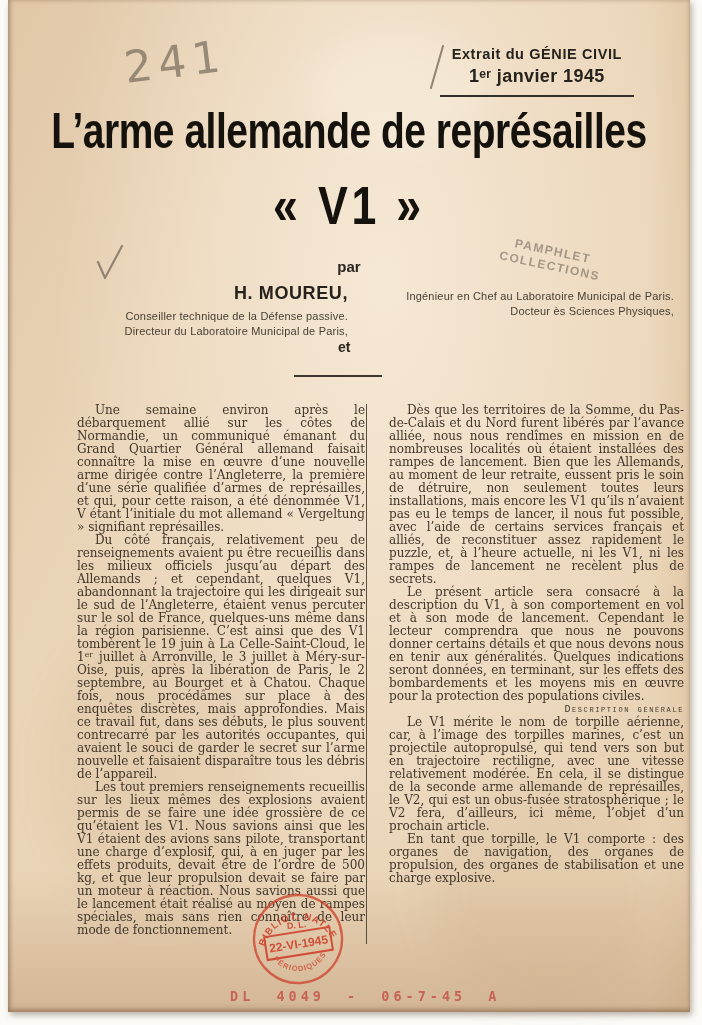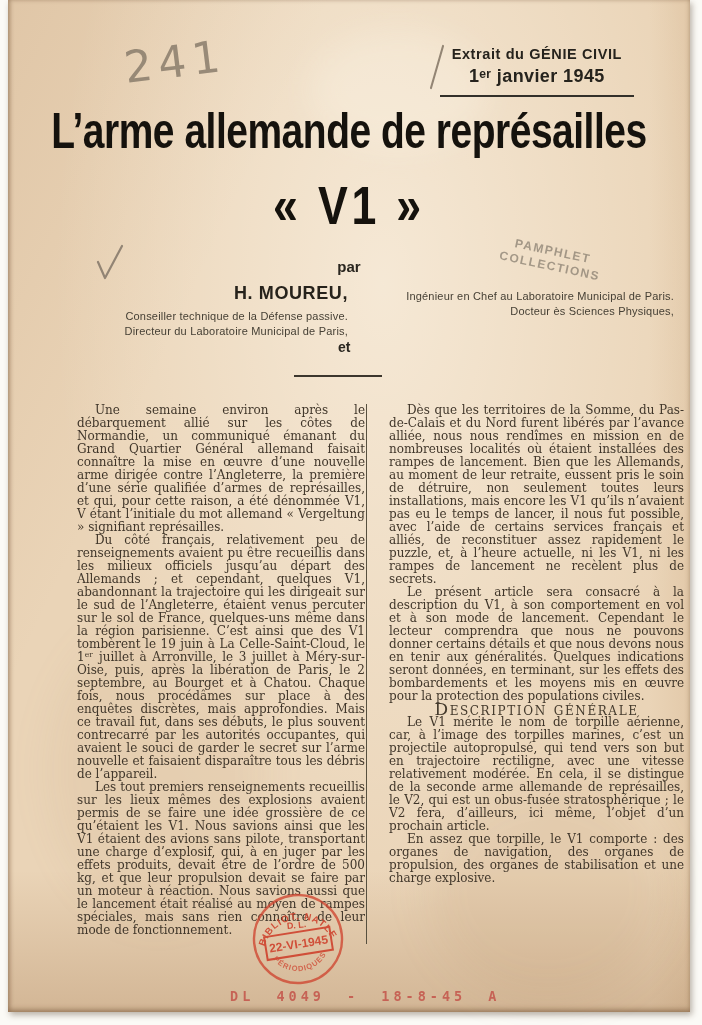--- a/index.html
+++ b/index.html
@@ -68,22 +68,22 @@
 
   .columns{
     position:absolute;left:37px;top:404px;width:607px;display:flex;
     color:#40362a;font-size:12px;line-height:13px;text-align:justify;margin-left:32px;
   }
   .col-left{width:288px;}
   .col-right{width:295px;margin-left:22px;}
   .col-divider{width:1px;background:#57503f;margin-left:1px;min-height:540px;}
   .columns p{margin:0;text-indent:18px;}
   .section-heading{
-    text-align:center;font-variant:small-caps;letter-spacing:1.6px;
-    font-size:17px;color:#443a2c;margin:12px 0 11px 0;text-indent:0 !important;
+    text-align:right;font-variant:small-caps;letter-spacing:1.6px;
+    font-size:10px;color:#443a2c;margin:12px 0 11px 0;text-indent:0 !important;font-family:Liberation Mono, monospace;
   }
   .library-stamp{position:absolute;left:242px;top:891px;transform:rotate(-6deg);opacity:.92;}
   .deposit-line{
     position:absolute;left:222px;top:988px;
     font-family:"DejaVu Sans Mono", monospace;font-size:13.5px;font-weight:700;
     color:#c4544a;letter-spacing:4px;word-spacing:10px;opacity:.85;
   }
 </style>
 </head>
 <body>
@@ -135,35 +135,35 @@
       <p>Une semaine environ après le débarquement allié sur les côtes de Normandie, un communiqué émanant du Grand Quartier Général allemand faisait connaître la mise en œuvre d’une nouvelle arme dirigée contre l’Angleterre, la première d’une série qualifiée d’armes de représailles, et qui, pour cette raison, a été dénommée V1, V étant l’initiale du mot allemand « Vergeltung » signifiant représailles.</p>
       <p>Du côté français, relativement peu de renseignements avaient pu être recueillis dans les milieux officiels jusqu’au départ des Allemands ; et cependant, quelques V1, abandonnant la trajectoire qui les dirigeait sur le sud de l’Angleterre, étaient venus percuter sur le sol de France, quelques-uns même dans la région parisienne. C’est ainsi que des V1 tombèrent le 19 juin à La Celle-Saint-Cloud, le 1ᵉʳ juillet à Arronville, le 3 juillet à Méry-sur-Oise, puis, après la libération de Paris, le 2 septembre, au Bourget et à Chatou. Chaque fois, nous procédâmes sur place à des enquêtes discrètes, mais approfondies. Mais ce travail fut, dans ses débuts, le plus souvent contrecarré par les autorités occupantes, qui avaient le souci de garder le secret sur l’arme nouvelle et faisaient disparaître tous les débris de l’appareil.</p>
       <p>Les tout premiers renseignements recueillis sur les lieux mêmes des explosions avaient permis de se faire une idée grossière de ce qu’étaient les V1. Nous savions ainsi que les V1 étaient des avions sans pilote, transportant une charge d’explosif, qui, à en juger par les effets produits, devait être de l’ordre de 500 kg, et que leur propulsion devait se faire par un moteur à réaction. Nous savions aussi que le lancement était réalisé au moyen de rampes spéciales, mais sans rien connaître de leur mode de fonctionnement.</p>
     </div>
     <div class="col-divider"></div>
     <div class="col-right">
       <p>Dès que les territoires de la Somme, du Pas-de-Calais et du Nord furent libérés par l’avance alliée, nous nous rendîmes en mission en de nombreuses localités où étaient installées des rampes de lancement. Bien que les Allemands, au moment de leur retraite, eussent pris le soin de détruire, non seulement toutes leurs installations, mais encore les V1 qu’ils n’avaient pas eu le temps de lancer, il nous fut possible, avec l’aide de certains services français et alliés, de reconstituer assez rapidement le puzzle, et, à l’heure actuelle, ni les V1, ni les rampes de lancement ne recèlent plus de secrets.</p>
       <p>Le présent article sera consacré à la description du V1, à son comportement en vol et à son mode de lancement. Cependant le lecteur comprendra que nous ne pouvons donner certains détails et que nous devons nous en tenir aux généralités. Quelques indications seront données, en terminant, sur les effets des bombardements et les moyens mis en œuvre pour la protection des populations civiles.</p>
       <p class="section-heading">Description générale</p>
       <p>Le V1 mérite le nom de torpille aérienne, car, à l’image des torpilles marines, c’est un projectile autopropulsé, qui tend vers son but en trajectoire rectiligne, avec une vitesse relativement modérée. En cela, il se distingue de la seconde arme allemande de représailles, le V2, qui est un obus-fusée stratosphérique ; le V2 fera, d’ailleurs, ici même, l’objet d’un prochain article.</p>
-      <p>En assez que torpille, le V1 comporte : des organes de navigation, des organes de propulsion, des organes de stabilisation et une charge explosive.</p>
+      <p>En tant que torpille, le V1 comporte : des organes de navigation, des organes de propulsion, des organes de stabilisation et une charge explosive.</p>
     </div>
   </div>
 
   <svg class="library-stamp" width="96" height="96" viewBox="0 0 96 96">
     <circle cx="48" cy="48" r="44" fill="none" stroke="#cf4530" stroke-width="2.4" opacity=".85"></circle>
     <defs>
       <path id="arcTop" d="M 13,56 A 36,36 0 0 1 83,56"></path>
       <path id="arcBot" d="M 17,56 A 32,32 0 0 0 79,56"></path>
     </defs>
     <text font-family="Liberation Sans, sans-serif" font-size="9.5" fill="#cf4530" font-weight="700" letter-spacing="1">
       <textPath href="#arcTop" startOffset="50%" text-anchor="middle">BIBLIOT. NATLE</textPath>
     </text>
     <text x="48" y="37" text-anchor="middle" font-family="Liberation Sans, sans-serif" font-size="9" font-weight="700" fill="#cf4530">D. L.</text>
     <rect x="15" y="41" width="66" height="23" fill="none" stroke="#cf4530" stroke-width="2" transform="rotate(-3 48 52)"></rect>
     <text x="48" y="57" text-anchor="middle" font-family="Liberation Sans, sans-serif" font-size="12" font-weight="700" fill="#cf4530" transform="rotate(-3 48 52)">22-VI-1945</text>
     <text font-family="Liberation Sans, sans-serif" font-size="7.5" fill="#cf4530" font-weight="700" letter-spacing="1" opacity=".8">
       <textPath href="#arcBot" startOffset="50%" text-anchor="middle">PÉRIODIQUES</textPath>
     </text>
   </svg>
 
-  <div class="deposit-line">DL 4049 - 18-8-45 A</div>
+  <div class="deposit-line">DL 4049 - 06-7-45 A</div>
 </div>
 
 </body></html>

